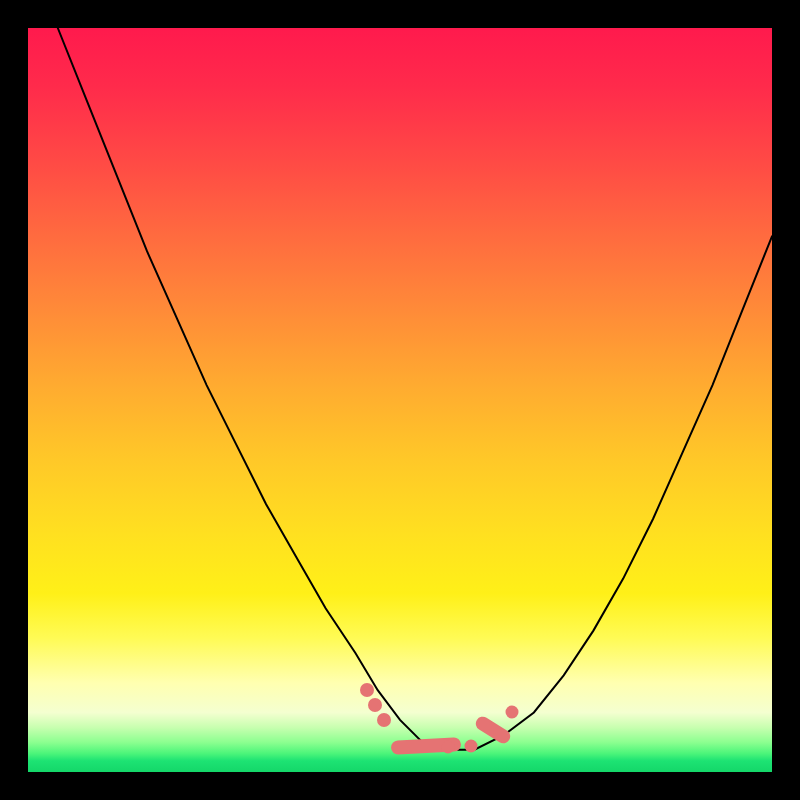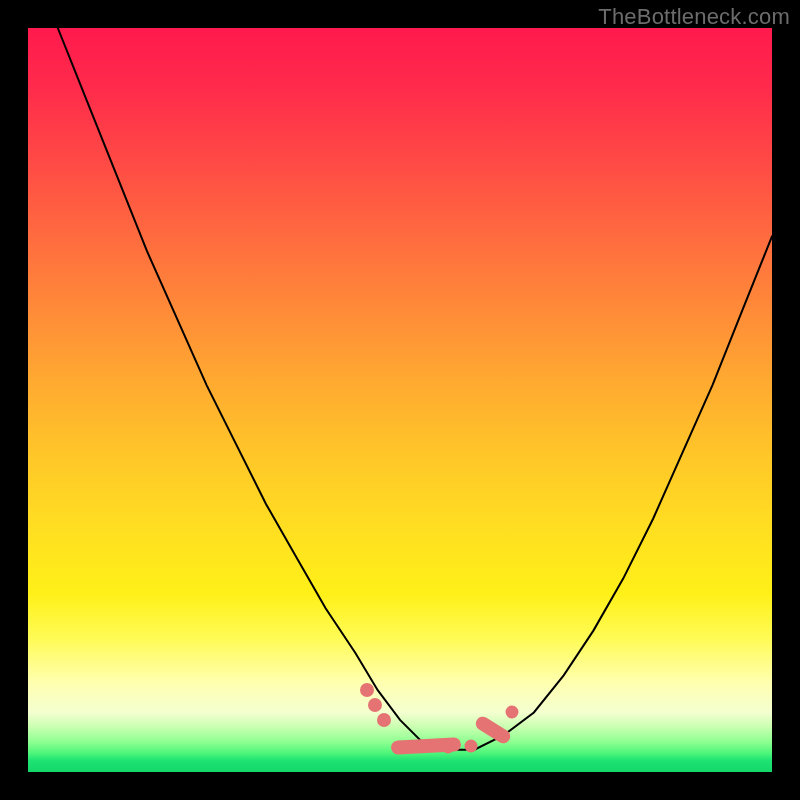--- a/index.html
+++ b/index.html
@@ -82,21 +82,20 @@
     background: #e57373;
     border-radius: 999px;
     transform: translate(-50%, -50%);
   }
 </style>
 </head>
 <body>
 
 <div class="frame">
 
-  <div class="watermark">TheBottleneck.com</div>
 
   <div class="plot-area">
 
     <svg class="curve" viewBox="0 0 744 744" preserveAspectRatio="none">
       <path id="curve-path" class="curve-path" d="M29.8 0.0 L59.5 74.4 L89.3 148.8 L119.0 223.2 L148.8 290.2 L178.6 357.1 L208.3 416.6 L238.1 476.2 L267.8 528.2 L297.6 580.3 L327.4 625.0 L349.7 662.2 L372.0 691.9 L394.3 714.2 L416.6 721.7 L446.4 721.7 L476.2 706.8 L505.9 684.5 L535.7 647.3 L565.4 602.6 L595.2 550.6 L625.0 491.0 L654.7 424.1 L684.5 357.1 L714.2 282.7 L744.0 208.3"></path>
     </svg>
 
     <div id="markers-layer">
         <div class="dot" style="width: 14px; height: 14px; left: 338.52px; top: 662.16px;"></div>
         <div class="dot" style="width: 14px; height: 14px; left: 346.704px; top: 677.04px;"></div>

